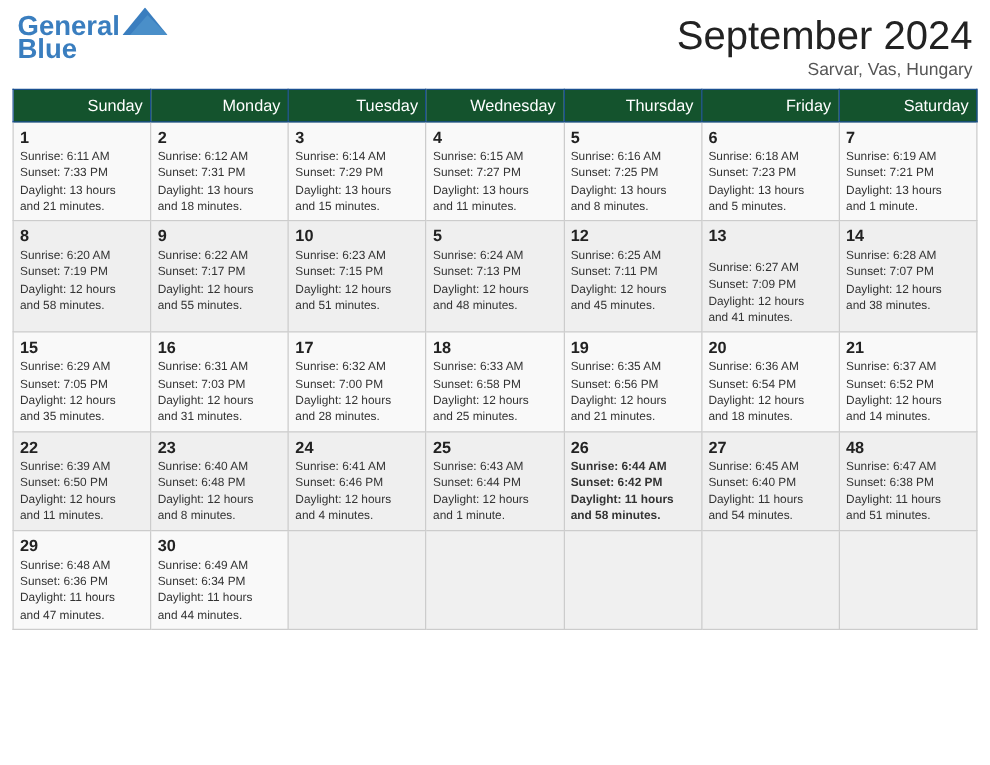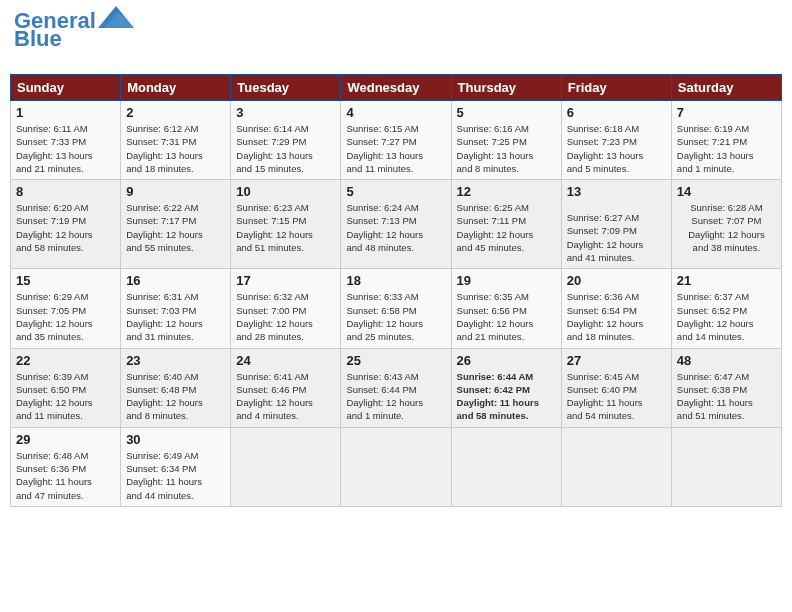--- a/index.html
+++ b/index.html
@@ -7,21 +7,21 @@
       font-family: Arial, sans-serif;
       background: #fff;
       width: 792px;
       min-height: 612px;
       padding: 10px;
     }
     .header {
       display: flex;
       justify-content: space-between;
       align-items: flex-start;
-      margin-bottom: 24px;
+      margin-bottom: 8px;
       padding: 0 4px;
     }
     .logo {
       display: flex;
       flex-direction: column;
       align-items: flex-start;
     }
     .logo-text {
       font-size: 22px;
       font-weight: bold;
@@ -37,26 +37,26 @@
     }
     .location {
       font-size: 14px;
       color: #555;
     }
     .calendar {
       width: 100%;
       border-collapse: collapse;
     }
     .calendar thead tr th {
-      background-color: #7f1d1d;
+      background-color: #14532d;
       color: #fff;
-      text-align: left;
+      text-align: right;
       padding: 5px 6px;
       font-size: 13px;
-      font-weight: bold;
+      font-weight: normal;
       border: 1px solid #1a4f8f;
     }
     .calendar tbody tr td {
       vertical-align: top;
       border: 1px solid #ccc;
       padding: 4px 5px;
       font-size: 10px;
       color: #333;
       width: calc(100% / 7);
       min-height: 70px;
@@ -90,20 +90,24 @@
 <div class="header">
   <div class="logo">
     <div style="display:flex; align-items:center;">
       <span class="logo-text"><span>General</span></span>
       <svg width="36" height="22" viewBox="0 0 36 22" style="margin-left:2px; margin-top:-8px;">
         <polygon points="0,22 18,0 36,22" fill="#3a7ebf"></polygon>
         <polygon points="6,22 20,6 36,22" fill="#5a9fd4" opacity="0.5"></polygon>
       </svg>
     </div>
     <span class="logo-text" style="color:#3a7ebf; font-size:22px; font-weight:bold; margin-top:-4px;">Blue</span>
+  </div>
+  <div class="title-block">
+    <div class="month-title">September 2024</div>
+    <div class="location">Sarvar, Vas, Hungary</div>
   </div>
 </div>
 
 <table class="calendar">
   <thead>
     <tr>
       <th>Sunday</th>
       <th>Monday</th>
       <th>Tuesday</th>
       <th>Wednesday</th>
@@ -202,21 +206,21 @@
         </td>
         <td>
           <span class="day-num">13</span>
           <div class="cell-info" style="white-space: pre-line; margin-top: 12px;">Sunrise: 6:27 AM
 Sunset: 7:09 PM
 Daylight: 12 hours
 and 41 minutes.</div>
         </td>
         <td>
           <span class="day-num">14</span>
-          <div class="cell-info" style="white-space: pre-line; text-align: center;">Sunrise: 6:28 AM
+          <div class="cell-info" style="white-space: pre-line;">Sunrise: 6:28 AM
 Sunset: 7:07 PM
 Daylight: 12 hours
 and 38 minutes.</div>
         </td>
       </tr>
       <tr>
         <td>
           <span class="day-num">15</span>
           <div class="cell-info" style="white-space: pre-line;">Sunrise: 6:29 AM
 Sunset: 7:05 PM

